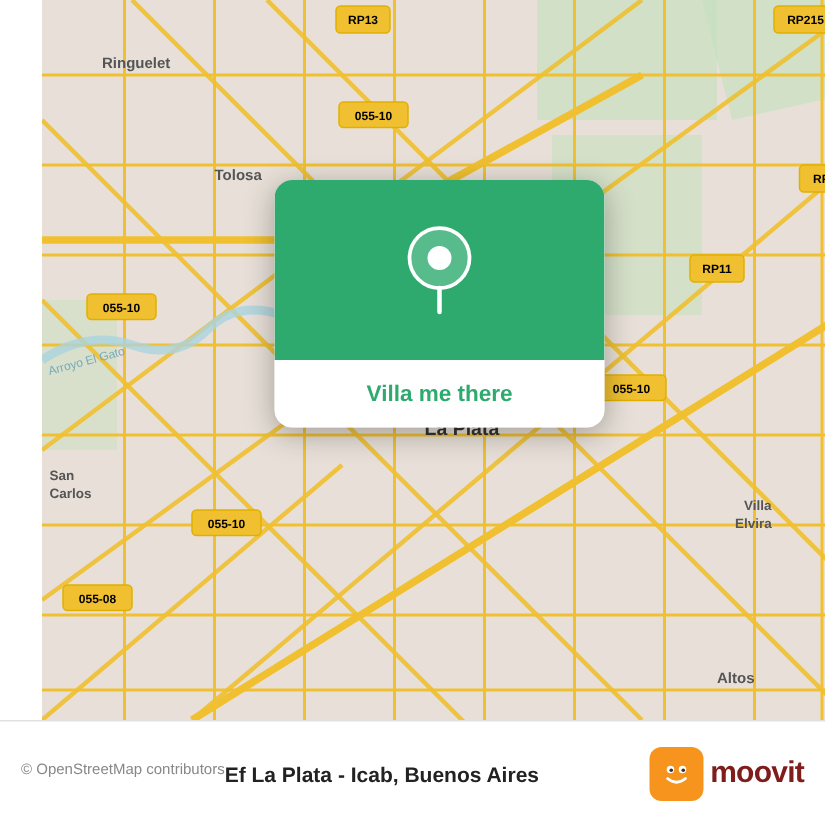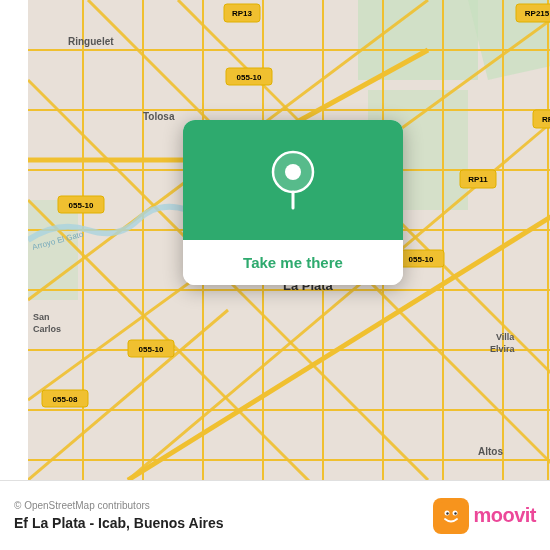--- a/index.html
+++ b/index.html
@@ -75,21 +75,21 @@
       background: white;
       border-top: 1px solid #e0e0e0;
       display: flex;
       align-items: center;
       justify-content: space-between;
       padding: 0 14px;
     }
 
     #footer-left {
       display: flex;
-      flex-direction: column;
+      flex-direction: row;
     }
 
     #copyright-text {
       font-size: 10px;
       color: #888;
       margin-bottom: 4px;
     }
 
     #location-title {
       font-size: 14px;
@@ -113,21 +113,21 @@
       align-items: center;
       justify-content: center;
       color: white;
       font-size: 20px;
       font-weight: bold;
     }
 
     #moovit-text {
       font-size: 20px;
       font-weight: bold;
-      color: #ec4899;
+      color: #7f1d1d;
       letter-spacing: -0.5px;
     }
   </style>
 </head>
 <body>
 
 <div id="map-container">
   <svg id="map-svg" viewBox="0 0 550 480" xmlns="http://www.w3.org/2000/svg">
 
     <rect width="550" height="480" fill="#e8e0d8"></rect>
@@ -224,21 +224,21 @@
 
   <div id="popup-card">
     <div id="popup-green-area">
 
       <svg id="location-pin-icon" viewBox="0 0 50 60" xmlns="http://www.w3.org/2000/svg">
         <circle cx="25" cy="22" r="20" fill="rgba(255,255,255,0.2)" stroke="white" stroke-width="2.5"></circle>
         <circle cx="25" cy="22" r="8" fill="white"></circle>
         <line x1="25" y1="42" x2="25" y2="58" stroke="white" stroke-width="3" stroke-linecap="round"></line>
       </svg>
     </div>
-    <button id="popup-button">Take me there</button>
+    <button id="popup-button">Villa me there</button>
   </div>
 </div>
 
 <div id="footer">
   <div id="footer-left">
     <span id="copyright-text">© OpenStreetMap contributors</span>
     <span id="location-title">Ef La Plata - Icab, Buenos Aires</span>
   </div>
   <div id="moovit-logo">
     <div id="moovit-icon">

